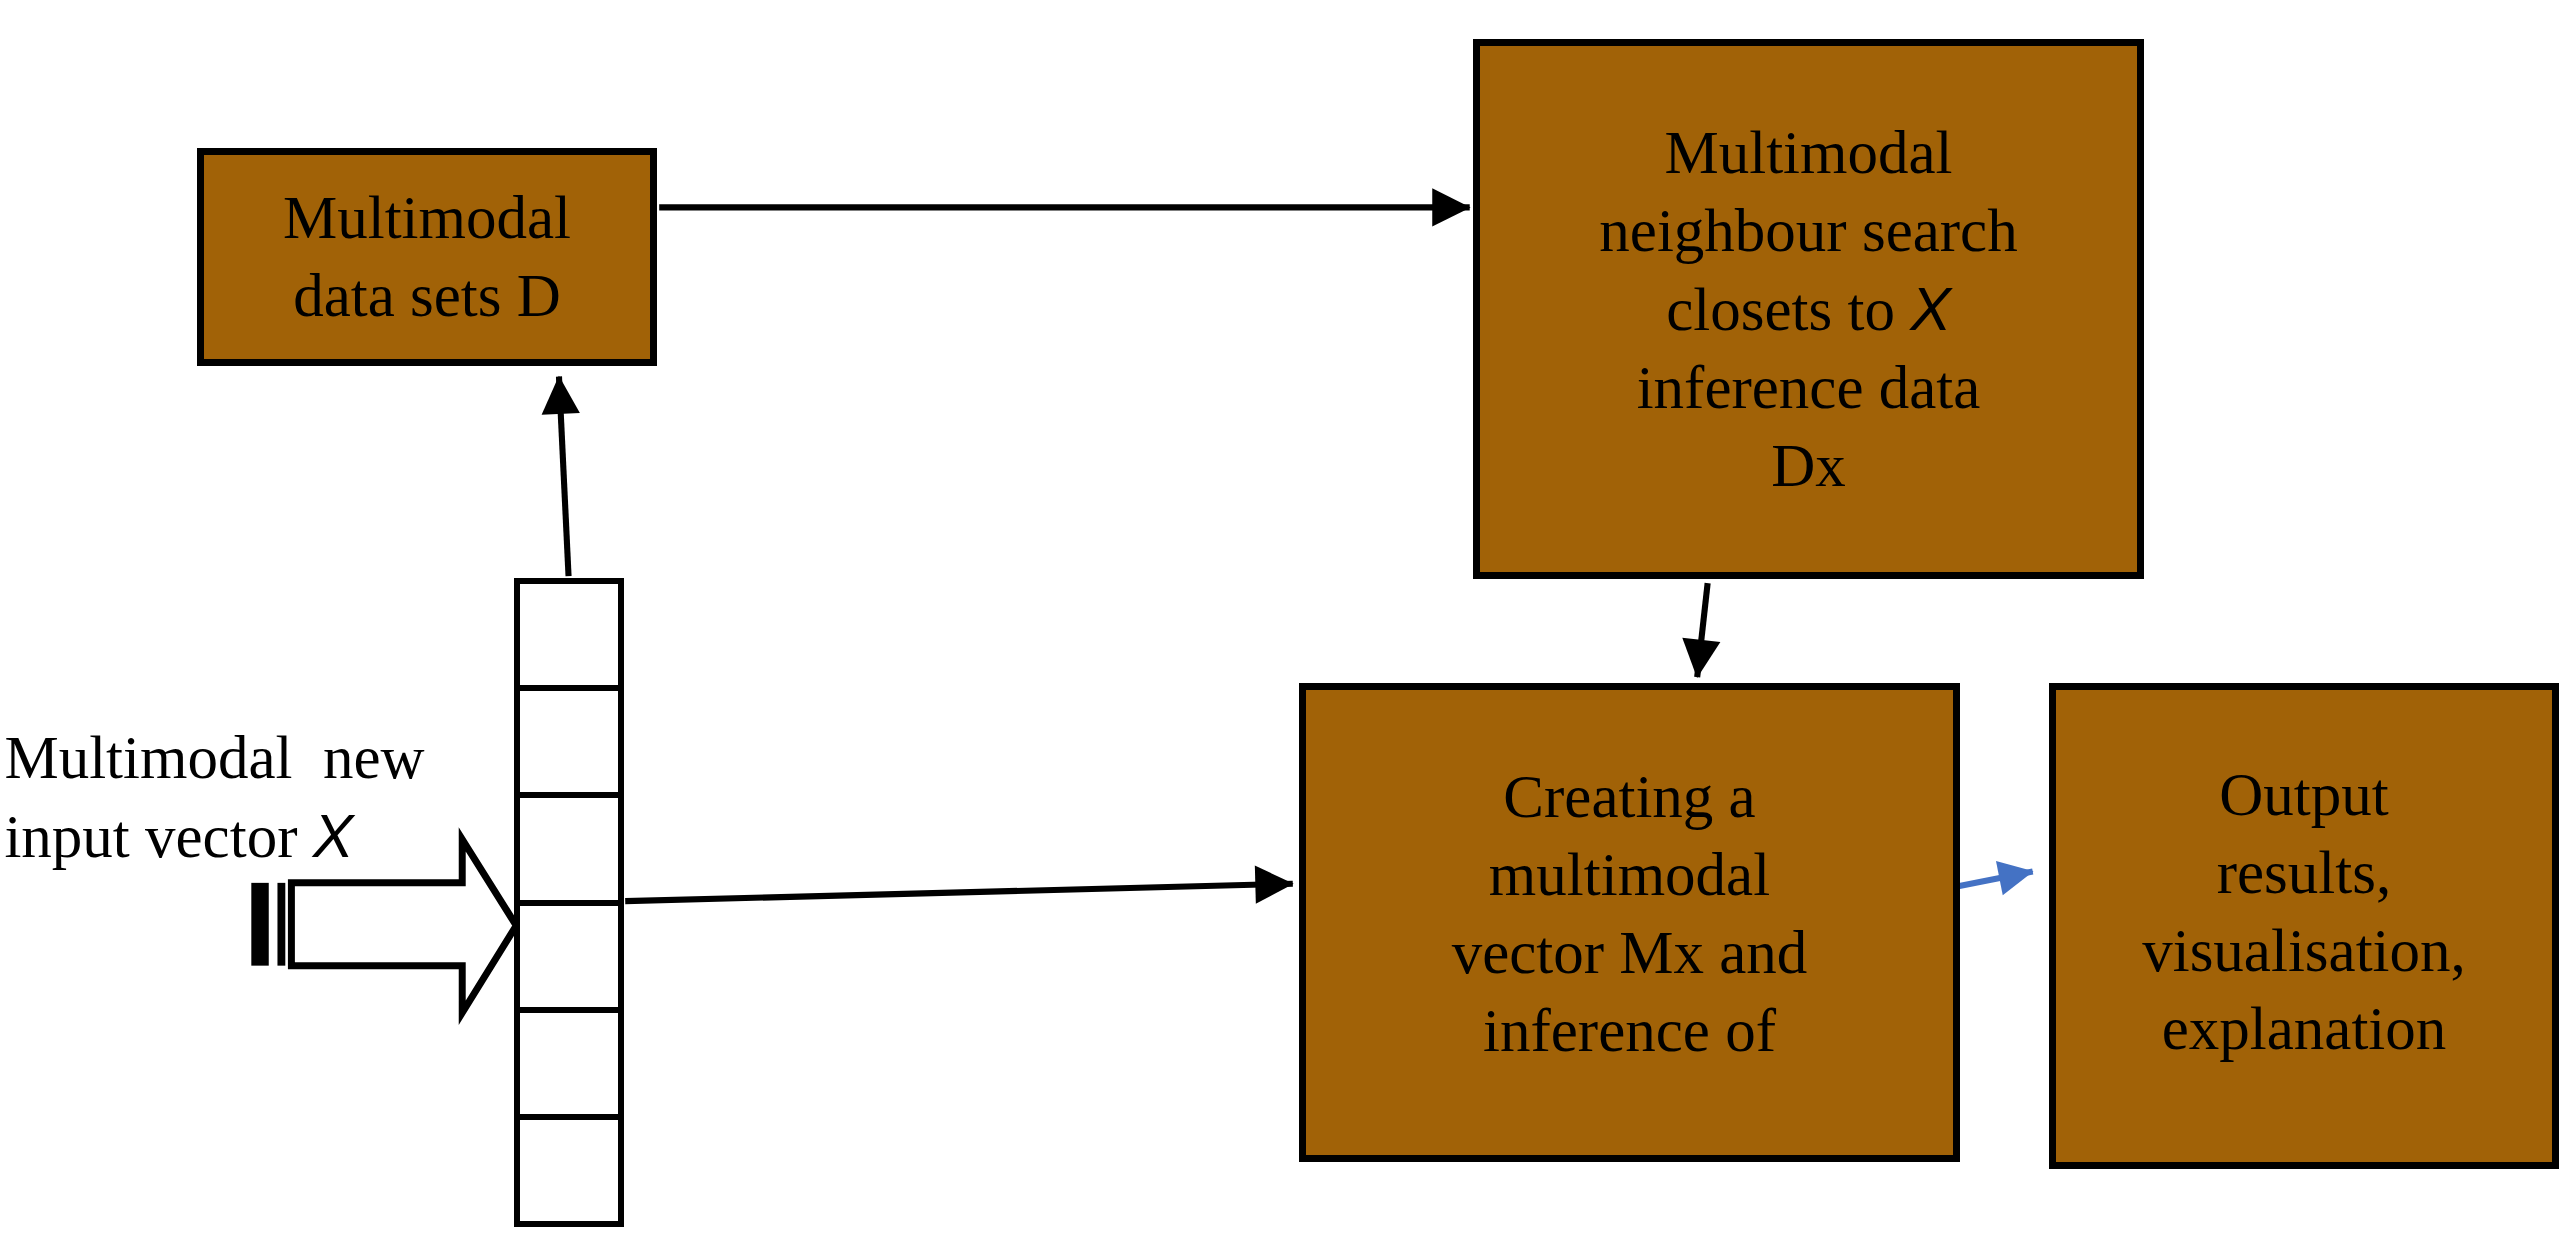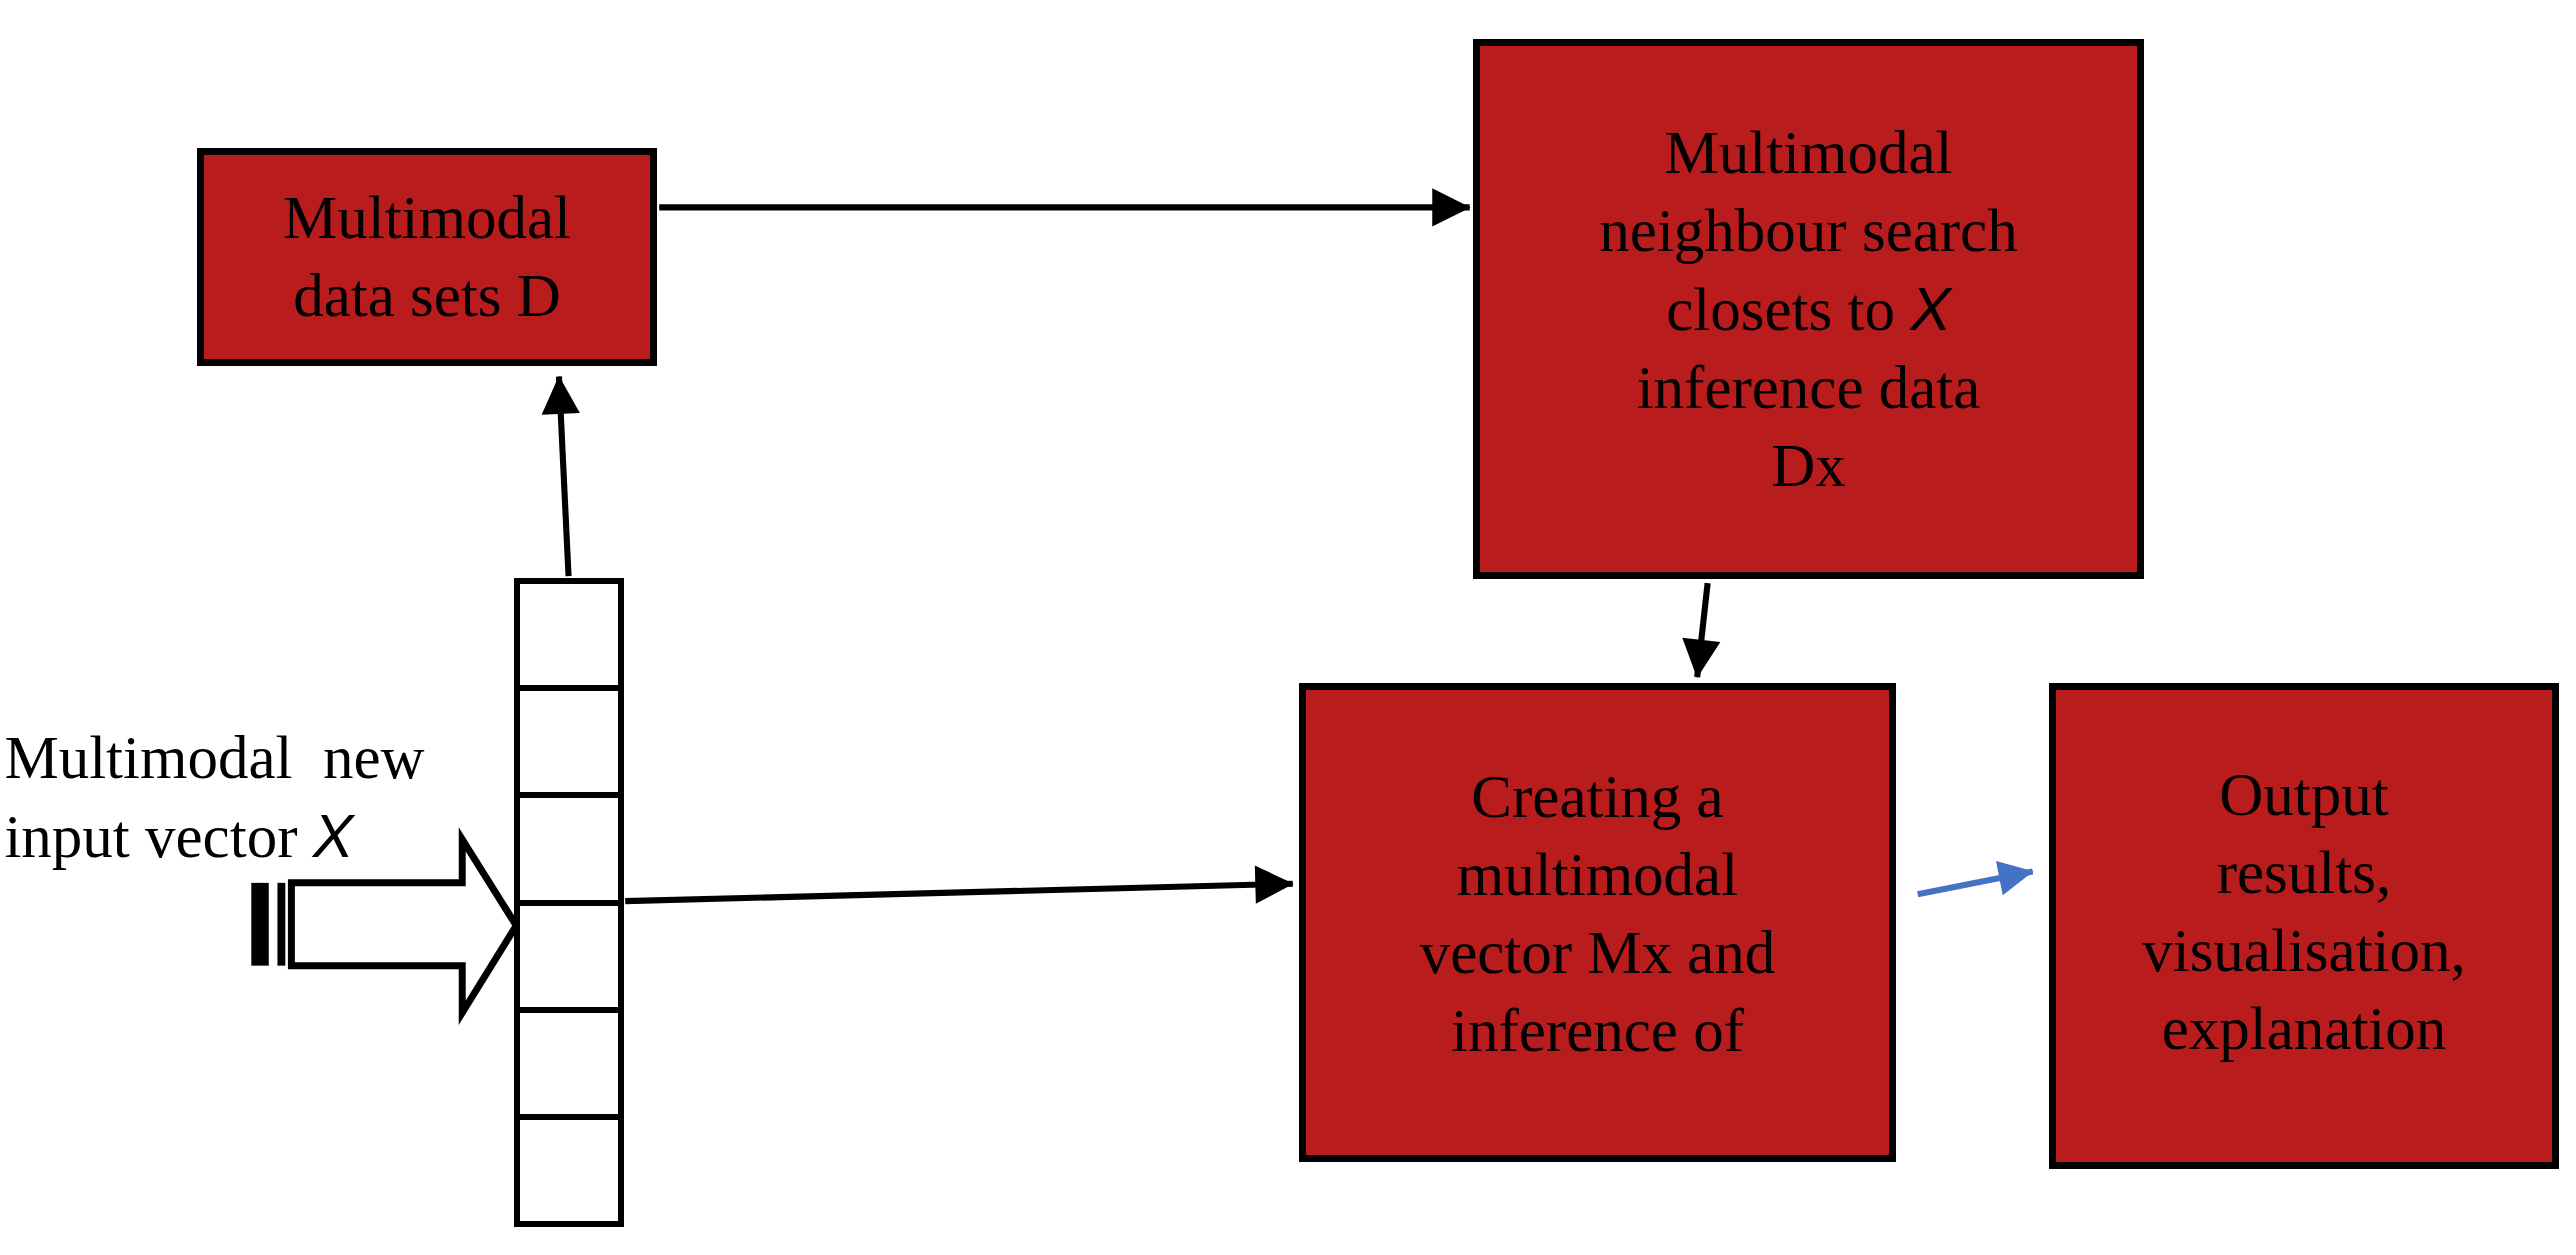--- a/index.html
+++ b/index.html
@@ -18,41 +18,41 @@
   }
   svg.connectors {
     position: absolute;
     left: 0; top: 0;
     width: 2576px;
     height: 1255px;
   }
   .node {
     position: absolute;
     border: 7px solid #000000;
-    background: #b91c1c;
+    background: #a16207;
     box-sizing: border-box;
     display: flex;
     flex-direction: column;
     justify-content: center;
     align-items: center;
     text-align: center;
   }
   .node .tline {
     font-size: 61px;
     line-height: 78px;
     white-space: nowrap;
   }
   .b { font-weight: normal; }
   .xit {
     font-style: italic;
     font-family: "Liberation Sans", "DejaVu Sans", sans-serif;
   }
   #box-datasets  { left: 197px;  top: 148px; width: 460px; height: 218px; }
   #box-search    { left: 1473px; top: 39px;  width: 671px; height: 540px; }
-  #box-creating  { left: 1299px; top: 683px; width: 597px; height: 479px; padding-bottom: 17.4px; }
+  #box-creating  { left: 1299px; top: 683px; width: 661px; height: 479px; padding-bottom: 17.4px; }
   #box-output    { left: 2049px; top: 683px; width: 510px; height: 486px; padding-bottom: 29px; }
 
   .vector {
     position: absolute;
     left: 514px; top: 578px;
     width: 110px; height: 649px;
     border: 6.1px solid #000000;
     box-sizing: border-box;
     display: flex;
     flex-direction: column;

